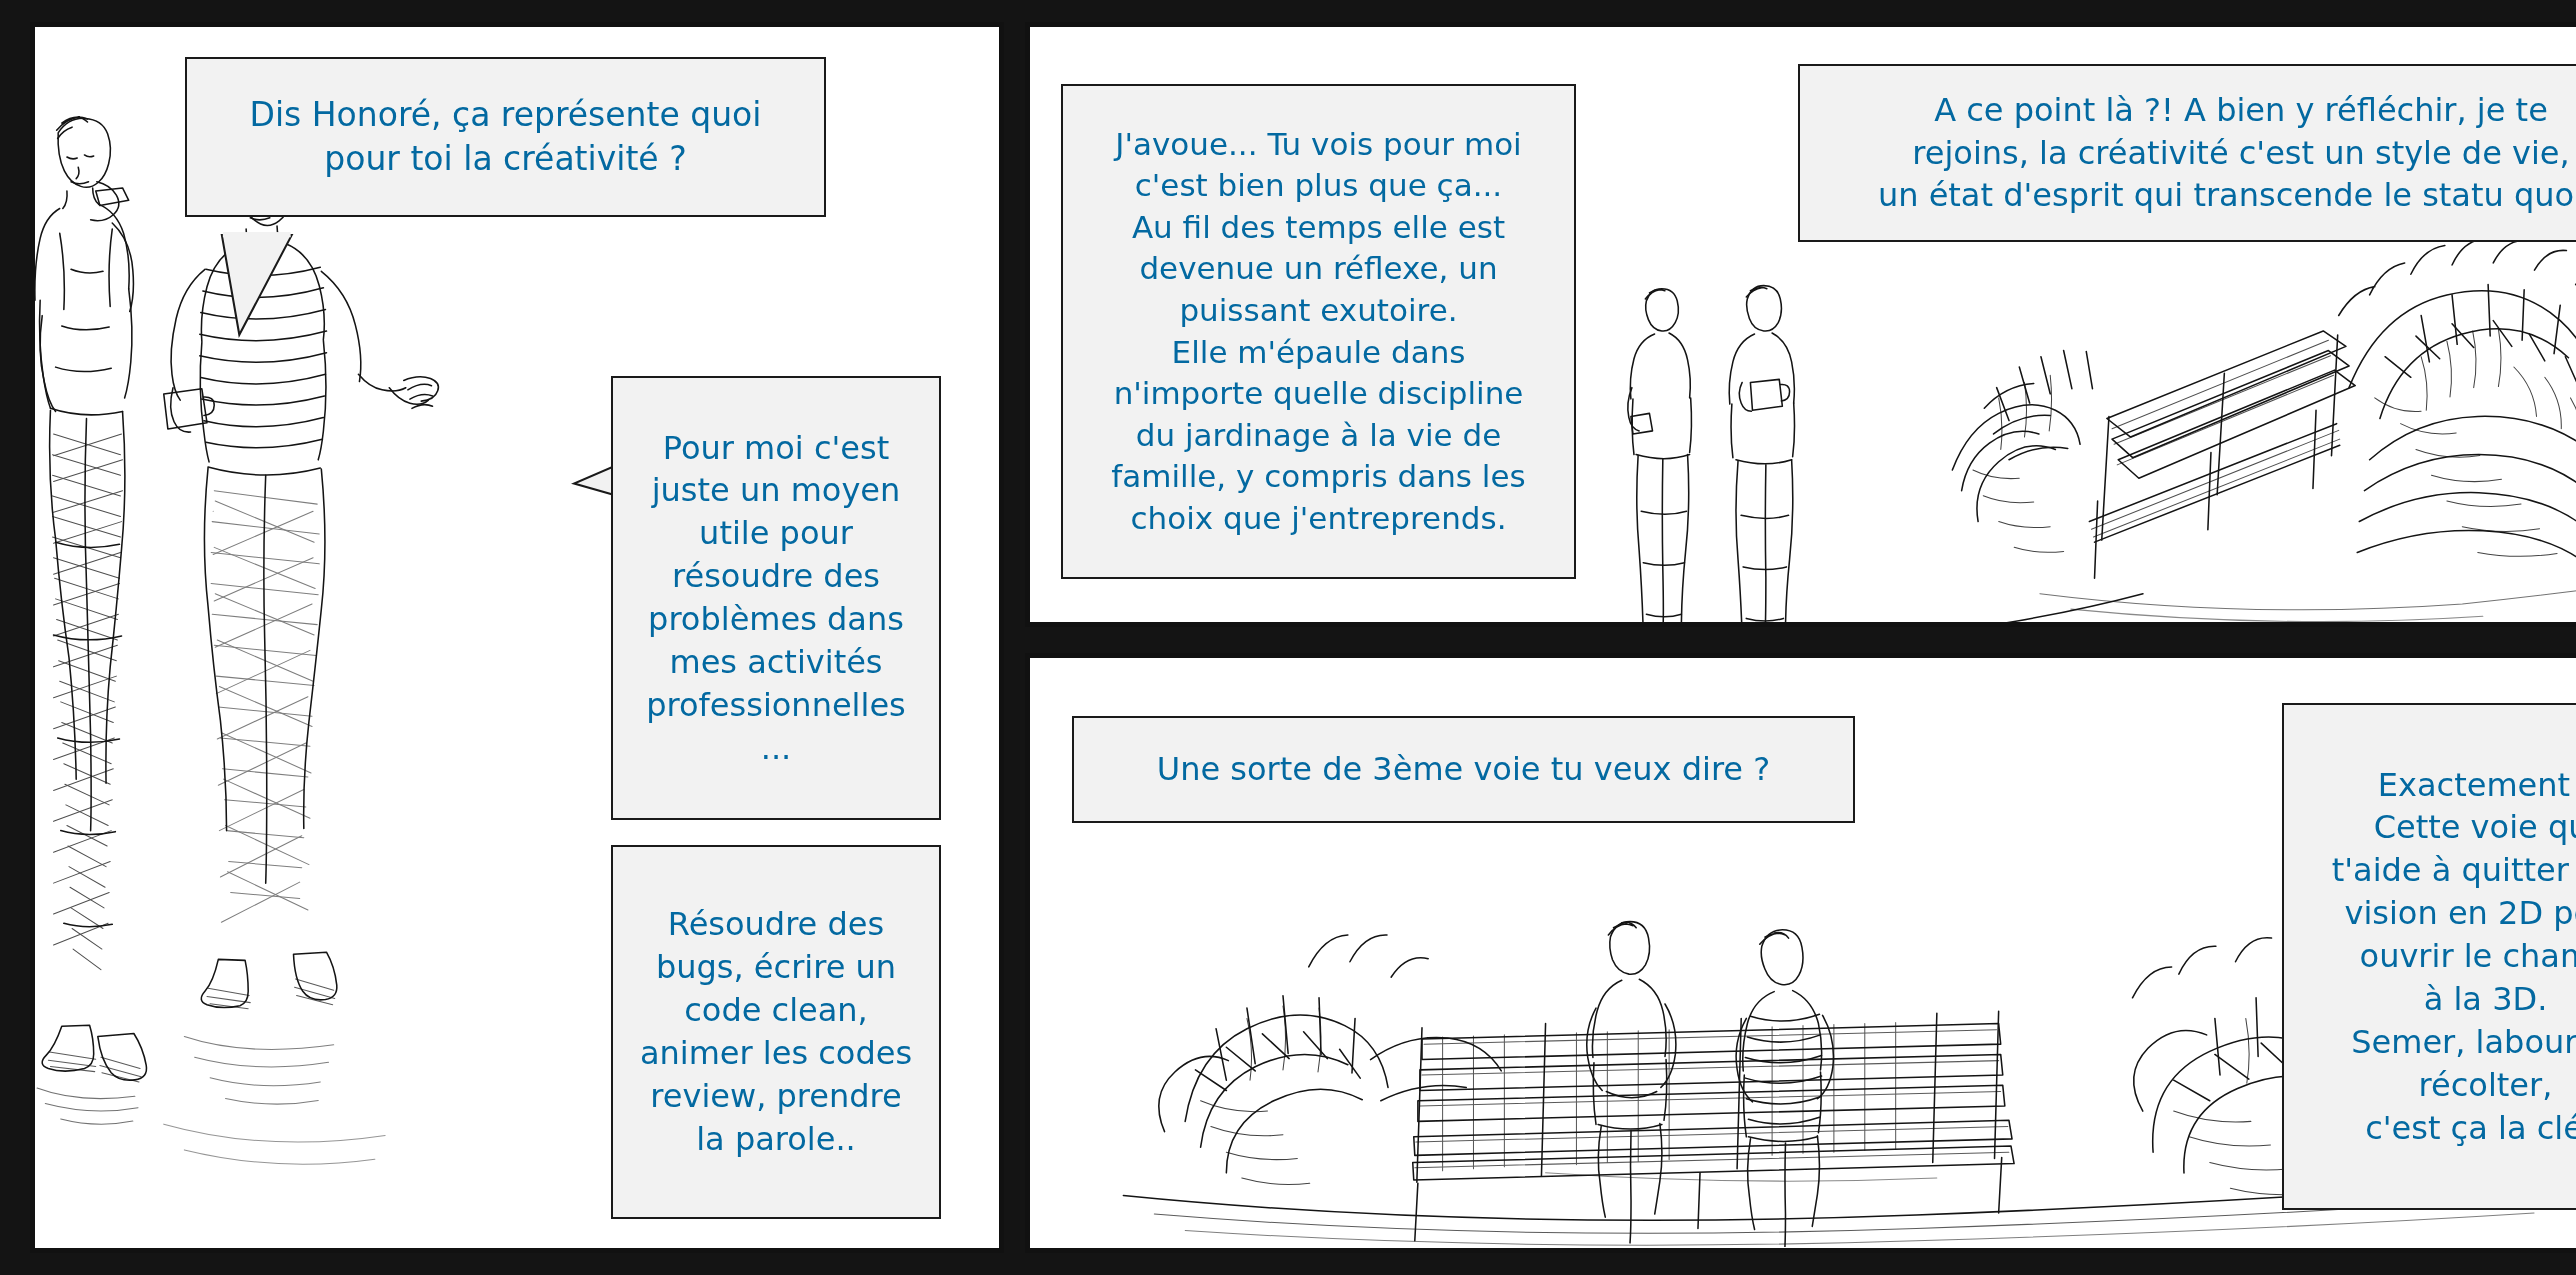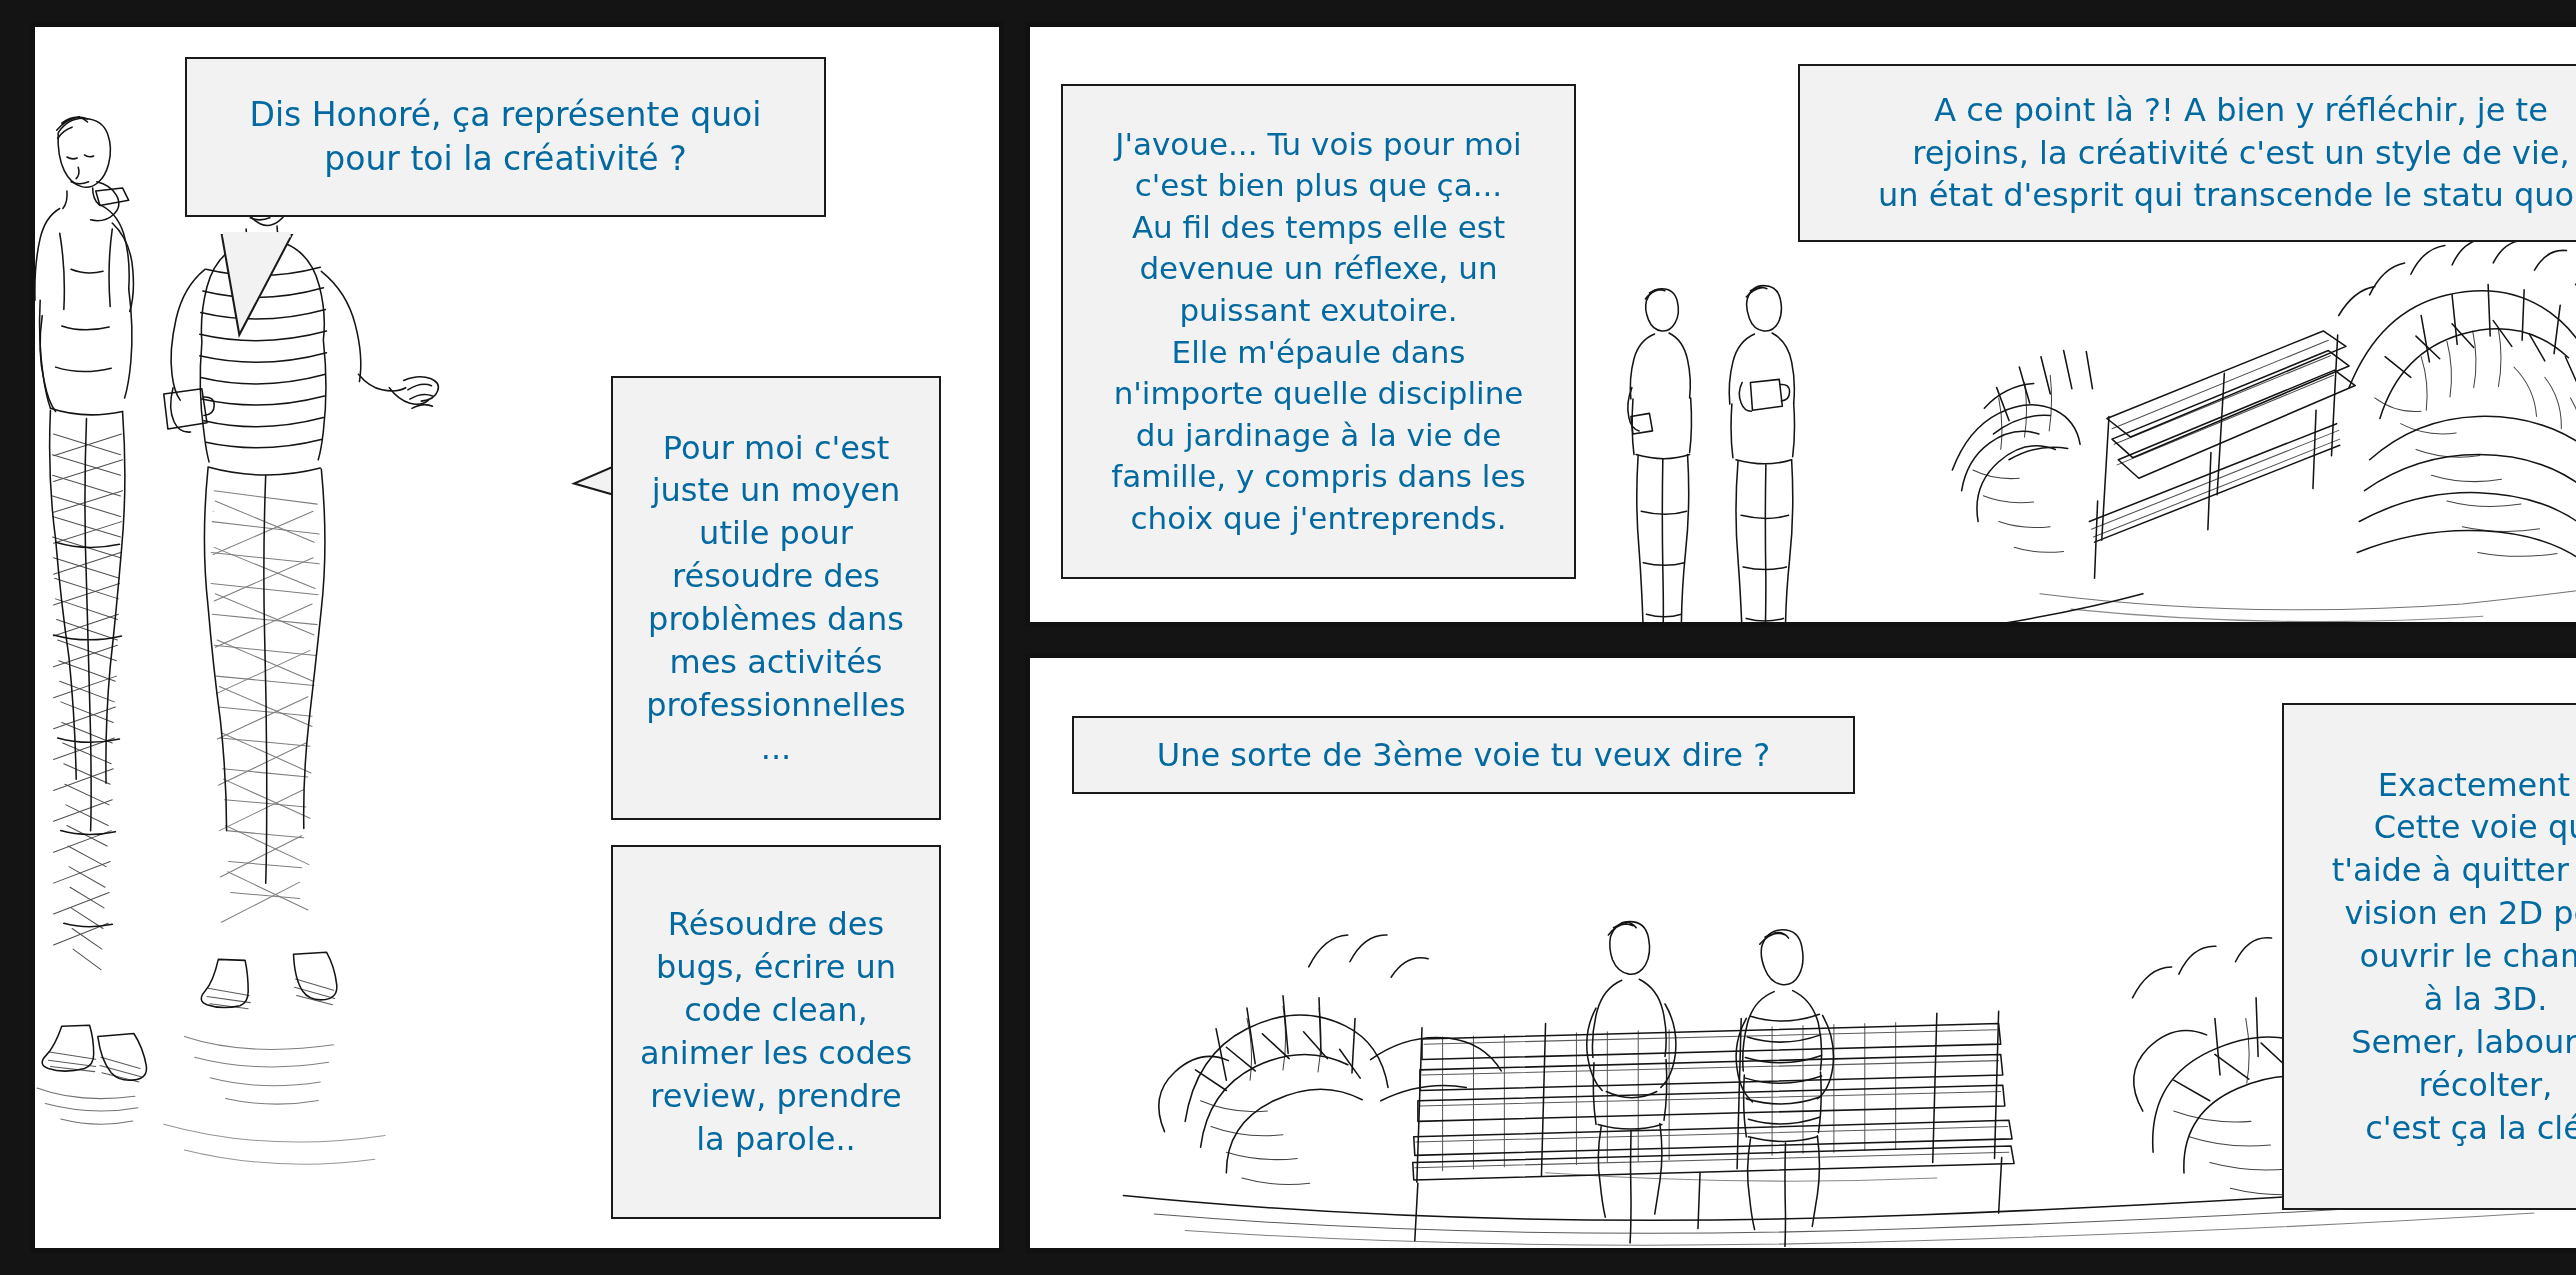--- a/index.html
+++ b/index.html
@@ -60,21 +60,21 @@
   
   #balloon-1a { left: 185px;  top: 57px;  width: 641px; height: 160px; font-size: 33px; }
   #balloon-1b { left: 611px; top: 376px;  width: 330px;  height: 444px; font-size: 32px; }
   #balloon-1c { left: 611px; top: 845px; width: 330px;  height: 374px; font-size: 32px; }
 
   
   #balloon-2a { left: 1061px; top: 84px;  width: 515px; height: 495px; font-size: 31px; }
   #balloon-2b { left: 1798px; top: 64px;  width: 886px; height: 178px; font-size: 32px; }
 
   
-  #balloon-3a { left: 1072px; top: 716px; width: 783px; height: 78px; font-size: 32px; }
+  #balloon-3a { left: 1072px; top: 716px; width: 783px; height: 107px; font-size: 32px; }
   #balloon-3b { left: 2282px; top: 703px; width: 407px;  height: 507px; font-size: 32px; }
 
   
   .art {
     position: absolute;
     z-index: 1;
   }
   .art svg { display: block; }
 </style>
 </head>

